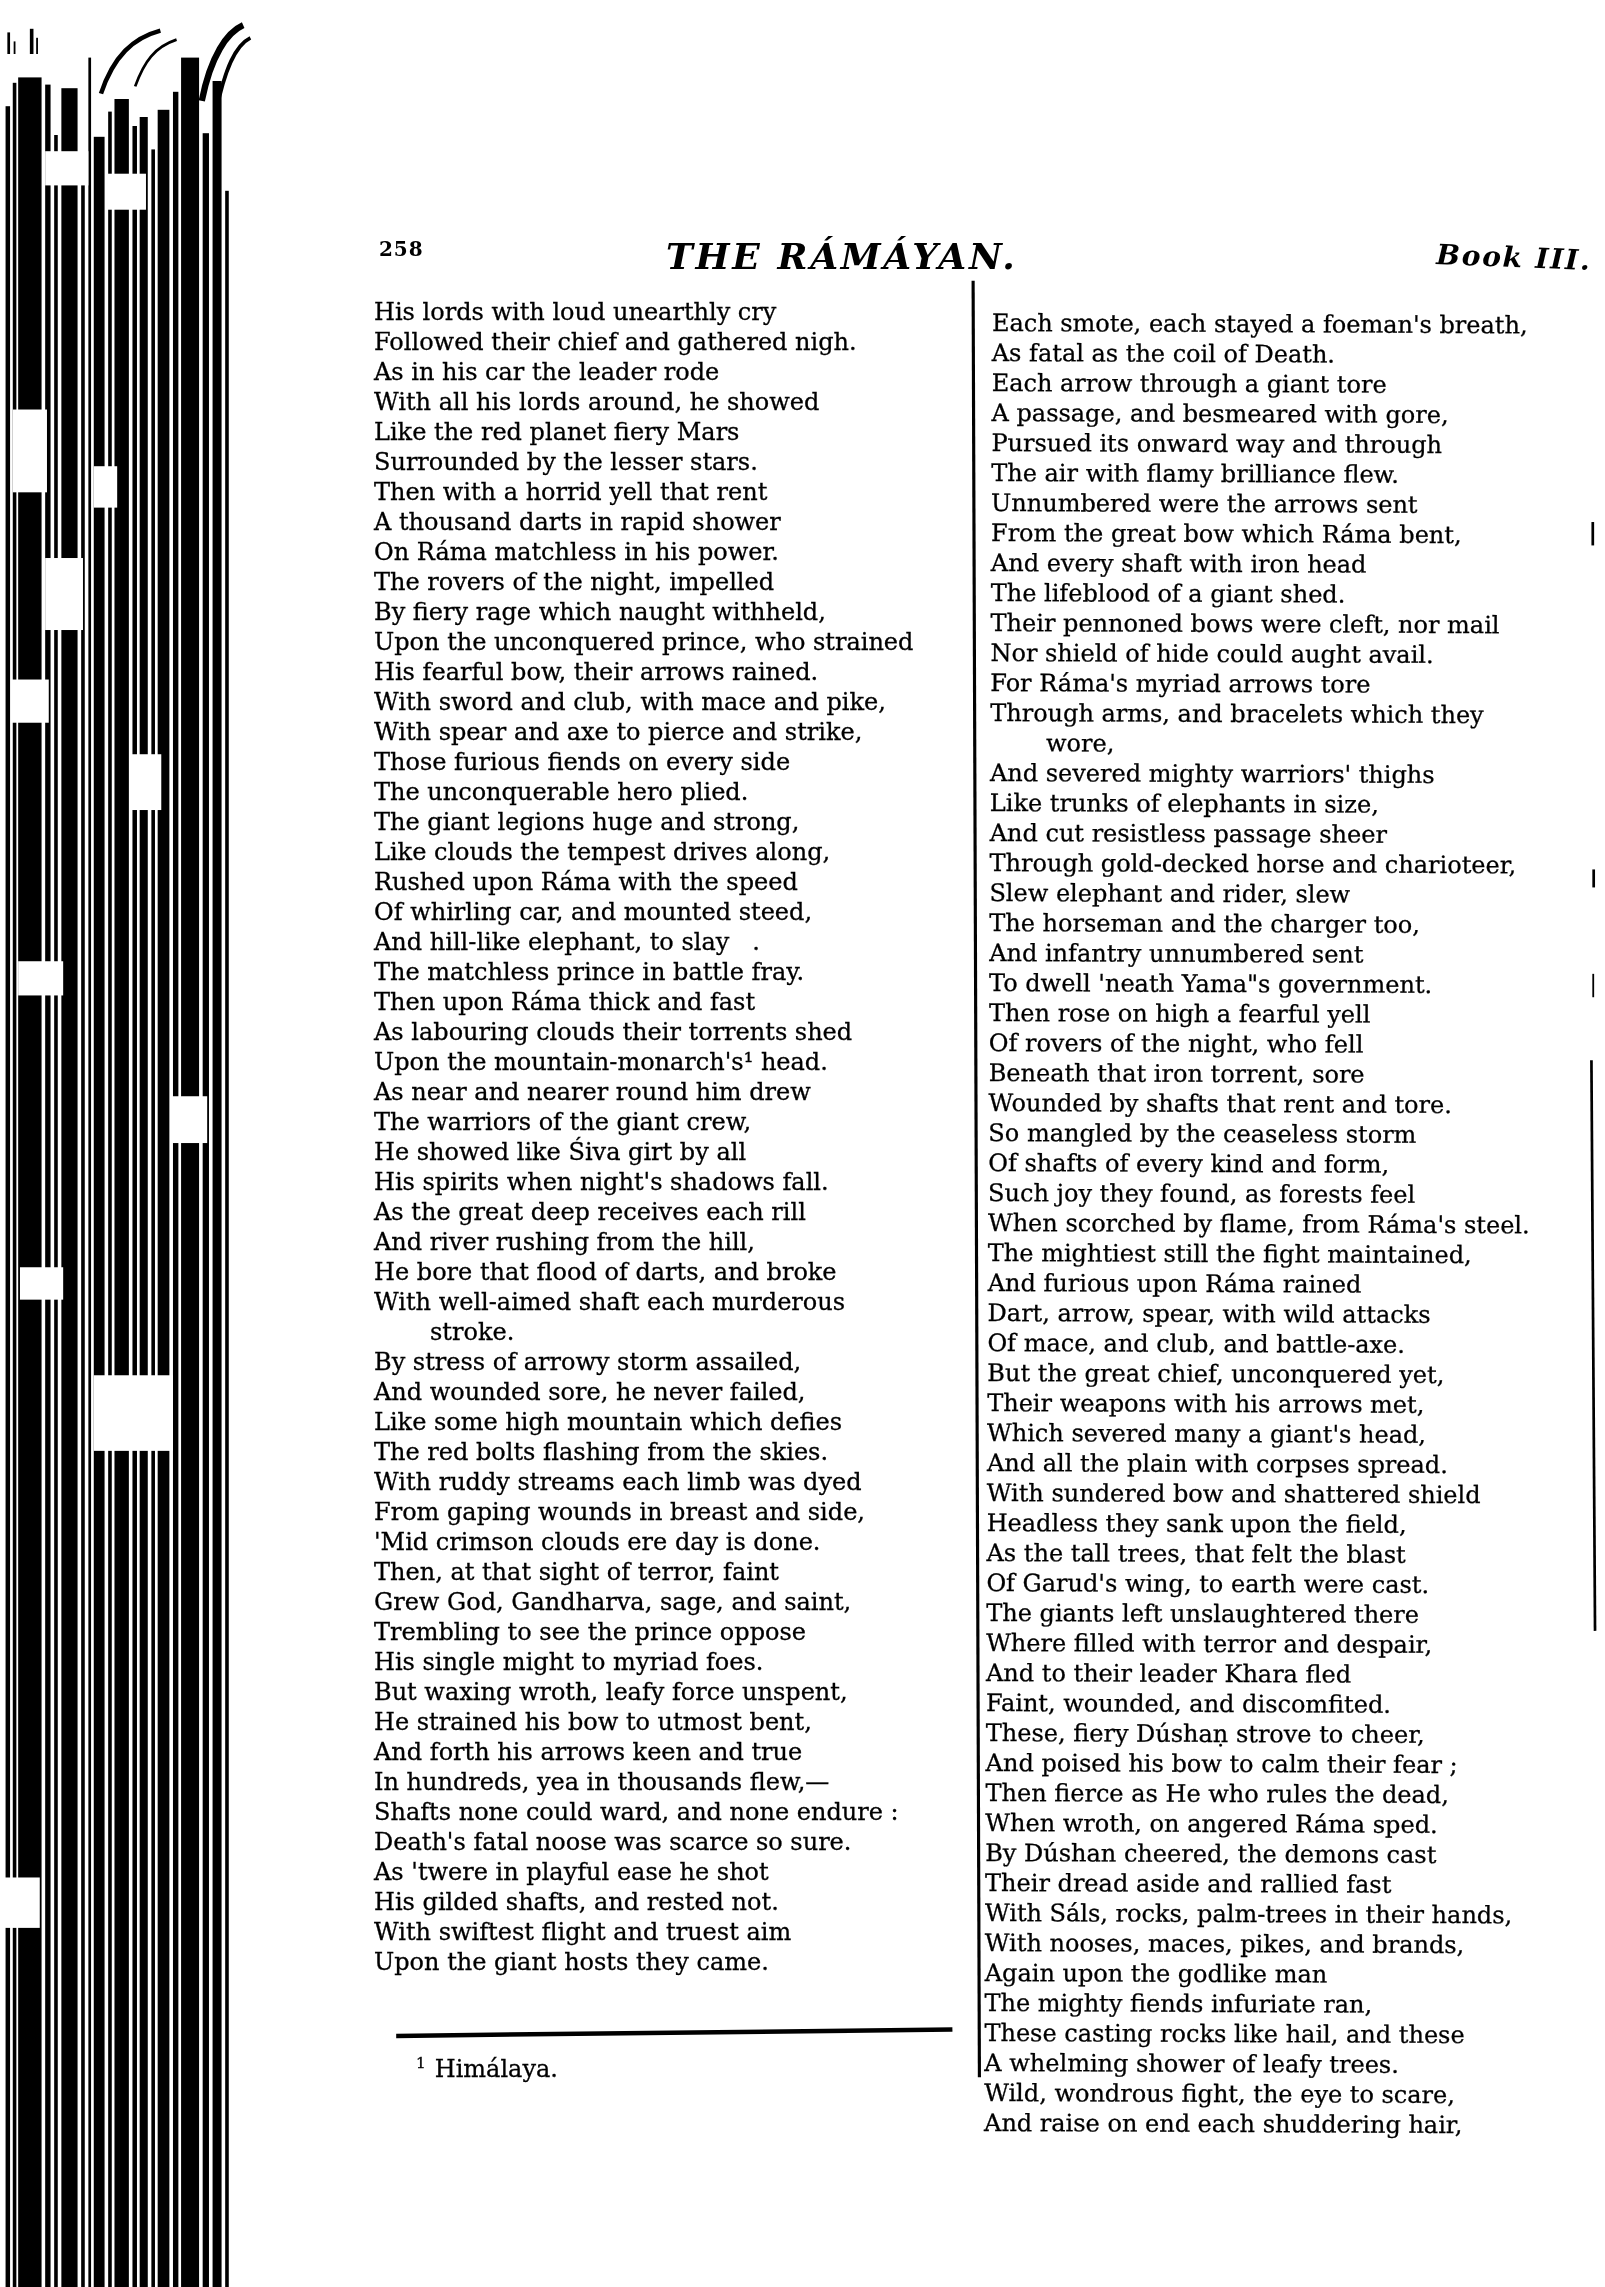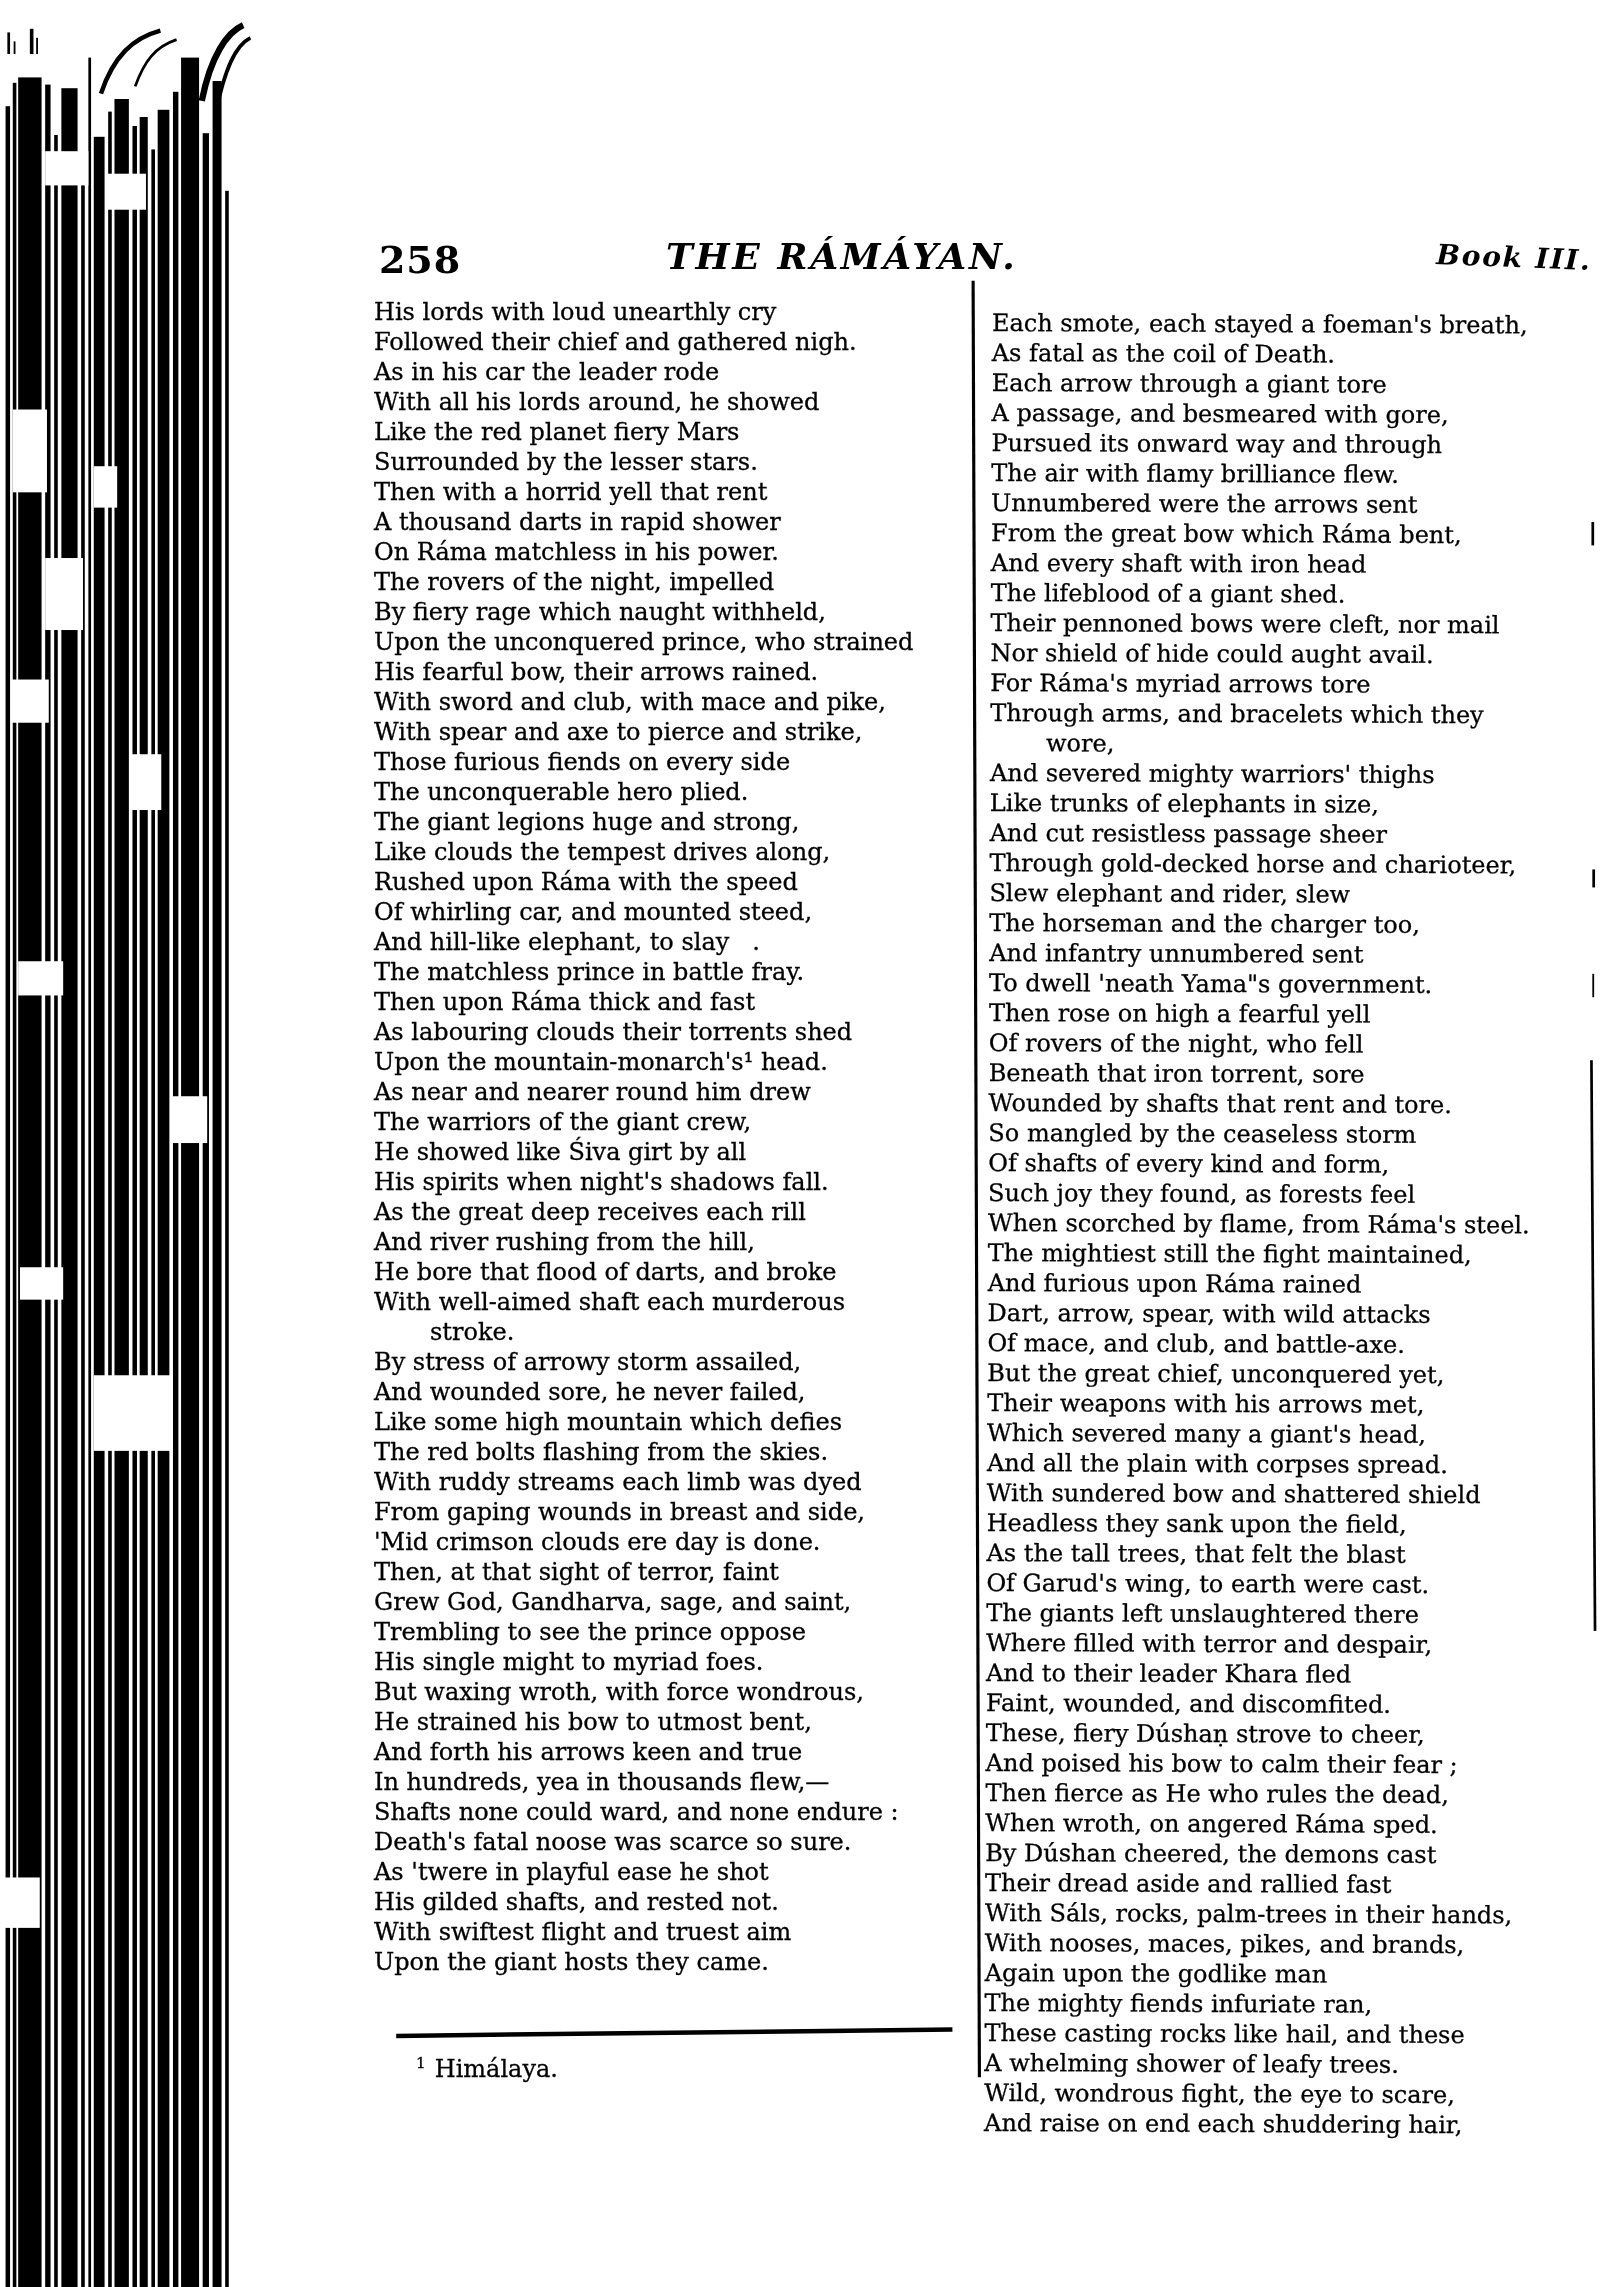--- a/index.html
+++ b/index.html
@@ -2,21 +2,21 @@
 <html style="font-size:14.4px"><head>
 <meta charset="utf-8">
 <style>
   html,body{margin:0;padding:0;}
   body{
     width:1606px;height:2287px;position:relative;background:#ffffff;
     font-family:"DejaVu Serif","Liberation Serif",serif;color:#000;
     overflow:hidden;
   }
   .abs{position:absolute;}
-  #page-number{left:379px;top:237px;font-size:38px;font-weight:bold;letter-spacing:0.9px;}
+  #page-number{left:379px;top:237px;font-size:20px;font-weight:bold;letter-spacing:0.9px;}
   #running-title{left:666px;top:235px;width:630px;font-size:36px;font-weight:bold;font-style:italic;letter-spacing:2.7px;}
   #book-label{left:1437px;top:238px;font-size:28px;font-weight:bold;font-style:italic;letter-spacing:1.8px;transform:rotate(2.2deg);transform-origin:left top;}
   .col{font-size:24px;-webkit-text-stroke:0.3px currentColor;}
   #left-column{left:374px;top:297px;width:594px;line-height:30px;}
   #right-column{left:992px;top:308px;width:605px;line-height:30px;transform:rotate(0.25deg);transform-origin:left top;}
   .vl{white-space:nowrap;}
   .cont{padding-left:56px;}
   #footnote{left:416px;top:2054px;font-size:24px;-webkit-text-stroke:0.3px currentColor;}
   #footnote sup{font-size:15.3px;vertical-align:super;margin-right:9px;}
   #artifacts{left:0;top:0;pointer-events:none;}
@@ -68,21 +68,21 @@
     <div class="vl">And wounded sore, he never failed,</div>
     <div class="vl">Like some high mountain which defies</div>
     <div class="vl">The red bolts flashing from the skies.</div>
     <div class="vl">With ruddy streams each limb was dyed</div>
     <div class="vl">From gaping wounds in breast and side,</div>
     <div class="vl">'Mid crimson clouds ere day is done.</div>
     <div class="vl">Then, at that sight of terror, faint</div>
     <div class="vl">Grew God, Gandharva, sage, and saint,</div>
     <div class="vl">Trembling to see the prince oppose</div>
     <div class="vl">His single might to myriad foes.</div>
-    <div class="vl">But waxing wroth, with force wondrous,</div>
+    <div class="vl">But waxing wroth, leafy force unspent,</div>
     <div class="vl">He strained his bow to utmost bent,</div>
     <div class="vl">And forth his arrows keen and true</div>
     <div class="vl">In hundreds, yea in thousands flew,—</div>
     <div class="vl">Shafts none could ward, and none endure :</div>
     <div class="vl">Death's fatal noose was scarce so sure.</div>
     <div class="vl">As 'twere in playful ease he shot</div>
     <div class="vl">His gilded shafts, and rested not.</div>
     <div class="vl">With swiftest flight and truest aim</div>
     <div class="vl">Upon the giant hosts they came.</div>
   </div>

